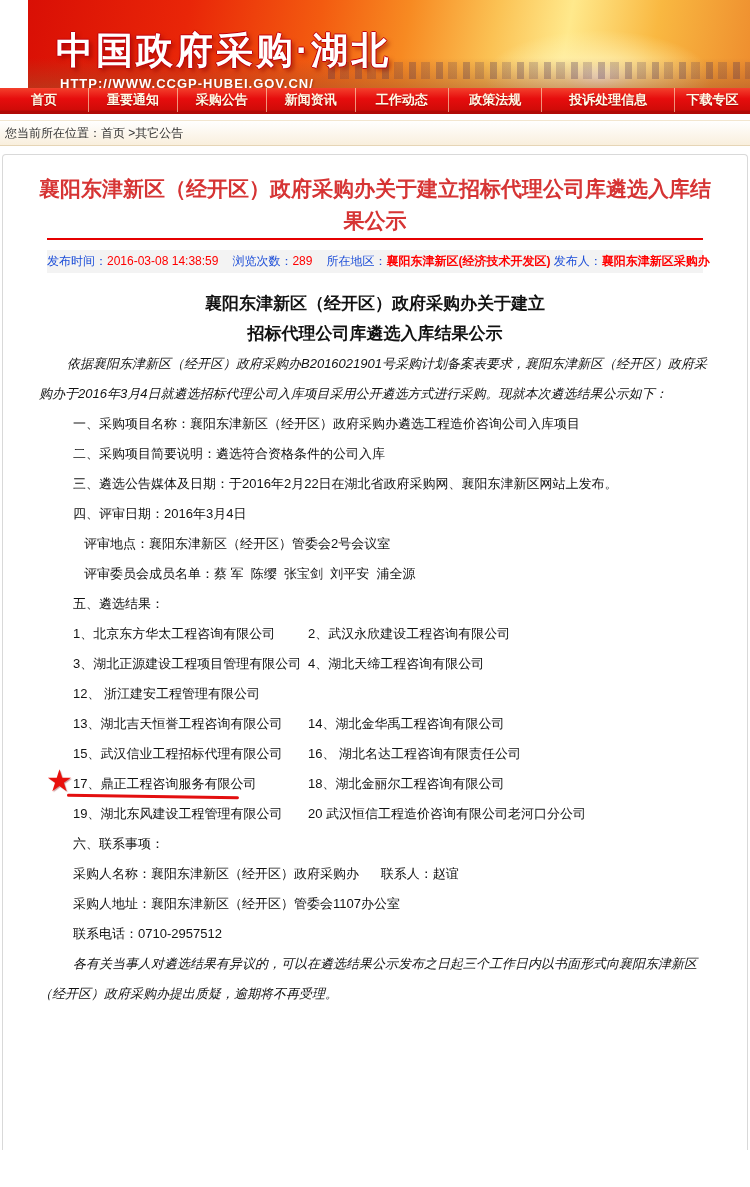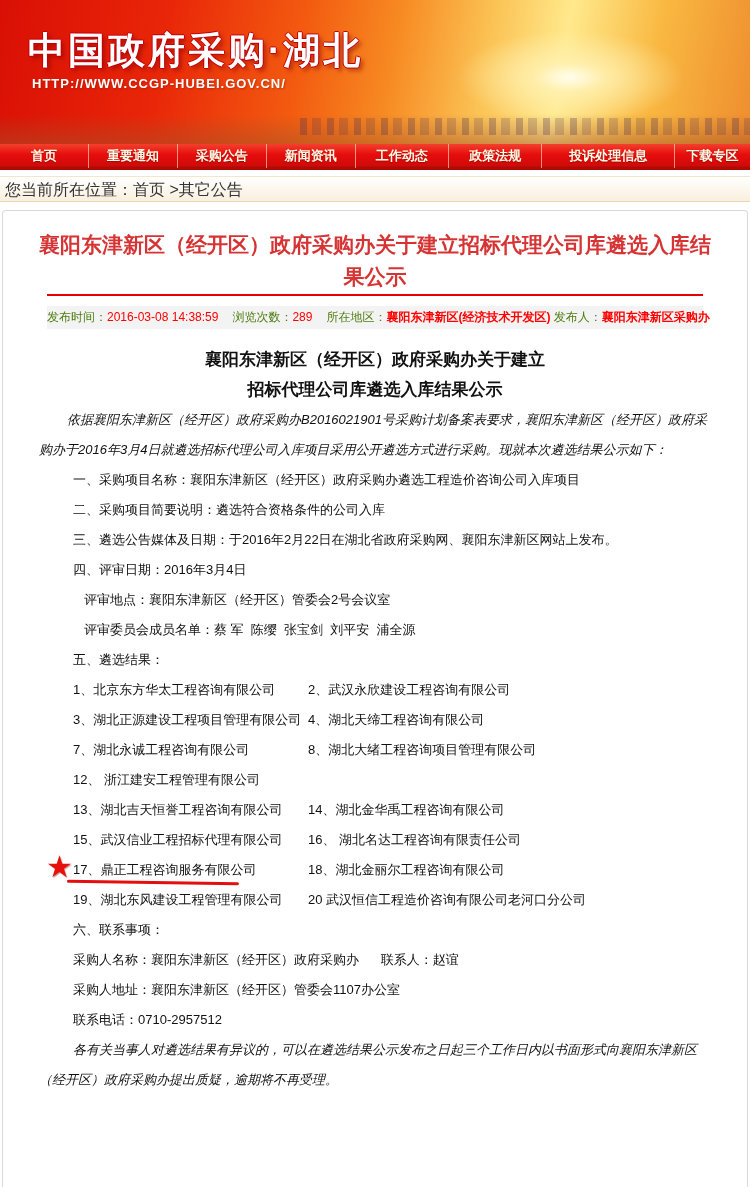--- a/index.html
+++ b/index.html
@@ -4,22 +4,23 @@
 <style>
   * { margin:0; padding:0; box-sizing:border-box; }
   html,body { width:750px; }
   body {
     height:1187px; position:relative; overflow:hidden;
     background:#fff; font-family:"Liberation Sans","DejaVu Sans",sans-serif;
     color:#111;
   }
   
   .banner {
-    position:relative; height:144px; overflow:hidden;
+    position:relative; height:88px; overflow:hidden;
     background:linear-gradient(100deg,#d90f05 0%,#e92608 22%,#f35b10 40%,#f78a22 52%,#fbc254 64%,#ffe98c 74%,#f9b841 86%,#ee8d2e 100%);
+    margin-left:28px;
   }
   .banner .sun {
     position:absolute; left:455px; top:30px; width:230px; height:95px;
     background:radial-gradient(ellipse at center, rgba(255,255,242,.95) 0%, rgba(255,242,180,.8) 22%, rgba(255,214,120,0) 70%);
   }
   .banner .water {
     position:absolute; left:0; right:0; bottom:0; height:30px;
     background:linear-gradient(180deg, rgba(190,95,35,0), rgba(165,80,40,.5));
   }
   .banner .skyline {
@@ -51,41 +52,41 @@
     display:flex; align-items:center; justify-content:center;
     font-size:13px; font-weight:bold; color:#fffbe6; cursor:pointer;
     text-shadow:0 1px 1px rgba(130,0,0,.6);
     border-left:1px solid rgba(255,236,200,.6);
   }
   .nav-item:first-child { border-left:none; }
   .n1{flex:1}.n2{flex:1}.n3{flex:1}.n4{flex:1}.n5{flex:1.05}.n6{flex:1.05}.n7{flex:1.5}.n8{flex:.85}
   
   .crumb-gap { height:6px; background:#fff; }
   .breadcrumb {
-    height:26px; line-height:25px; padding-left:5px; font-size:16px; color:#333;
+    height:26px; line-height:25px; padding-left:5px; font-size:12px; color:#333;
     background:linear-gradient(180deg,#ffffff,#f9efdd);
     border-top:1px solid #f2e6cf; border-bottom:1px solid #e6d5b6;
   }
   .breadcrumb .link { color:#333; cursor:pointer; }
   
   .content {
     margin:8px 2px 0; height:996px; background:#fff;
     border:1px solid #d9d9d9; border-bottom:none; border-radius:4px 4px 0 0;
     padding:18px 36px 0;
   }
   .page-title {
     text-align:center; font-size:21px; font-weight:bold; color:#d63434;
     line-height:32px; margin-bottom:1px;
   }
   .red-rule { height:2px; background:#e60000; margin:0 8px 10px; }
   .meta {
     margin:0 8px; background:#f3f3f3; height:23px; line-height:23px;
     text-align:center; font-size:12px; color:#333; white-space:nowrap;
   }
-  .meta .lab { color:#4d7c0f; }
+  .meta .lab { color:#1d4ed8; }
   .meta .val { color:#ff0000; }
   .meta .val.b { font-weight:bold; }
   .meta .sep { display:inline-block; width:14px; }
   
   .doc { margin-top:16px; font-size:13px; line-height:30px; color:#111; }
   .doc p { white-space:pre-wrap; }
   .doc-title { text-align:center; font-size:17px; font-weight:bold; line-height:30px; }
   .indent { text-indent:28px;font-style:italic; }
   .li  { margin-left:34px; }
   .li-sub { margin-left:45px; }
@@ -152,24 +153,20 @@
 
     <div class="row">
       <span class="col-l">1、北京东方华太工程咨询有限公司</span>
       <span class="col-r">2、武汉永欣建设工程咨询有限公司</span>
     </div>
     <div class="row">
       <span class="col-l">3、湖北正源建设工程项目管理有限公司</span>
       <span class="col-r">4、湖北天缔工程咨询有限公司</span>
     </div>
     <div class="row">
-      <span class="col-l">7、湖北永诚工程咨询有限公司</span>
-      <span class="col-r">8、湖北大绪工程咨询项目管理有限公司</span>
-    </div>
-    <div class="row">
       <span class="col-r">12、 浙江建安工程管理有限公司</span>
     </div>
     <div class="row">
       <span class="col-l">13、湖北吉天恒誉工程咨询有限公司</span>
       <span class="col-r">14、湖北金华禹工程咨询有限公司</span>
     </div>
     <div class="row">
       <span class="col-l">15、武汉信业工程招标代理有限公司</span>
       <span class="col-r">16、 湖北名达工程咨询有限责任公司</span>
     </div>

